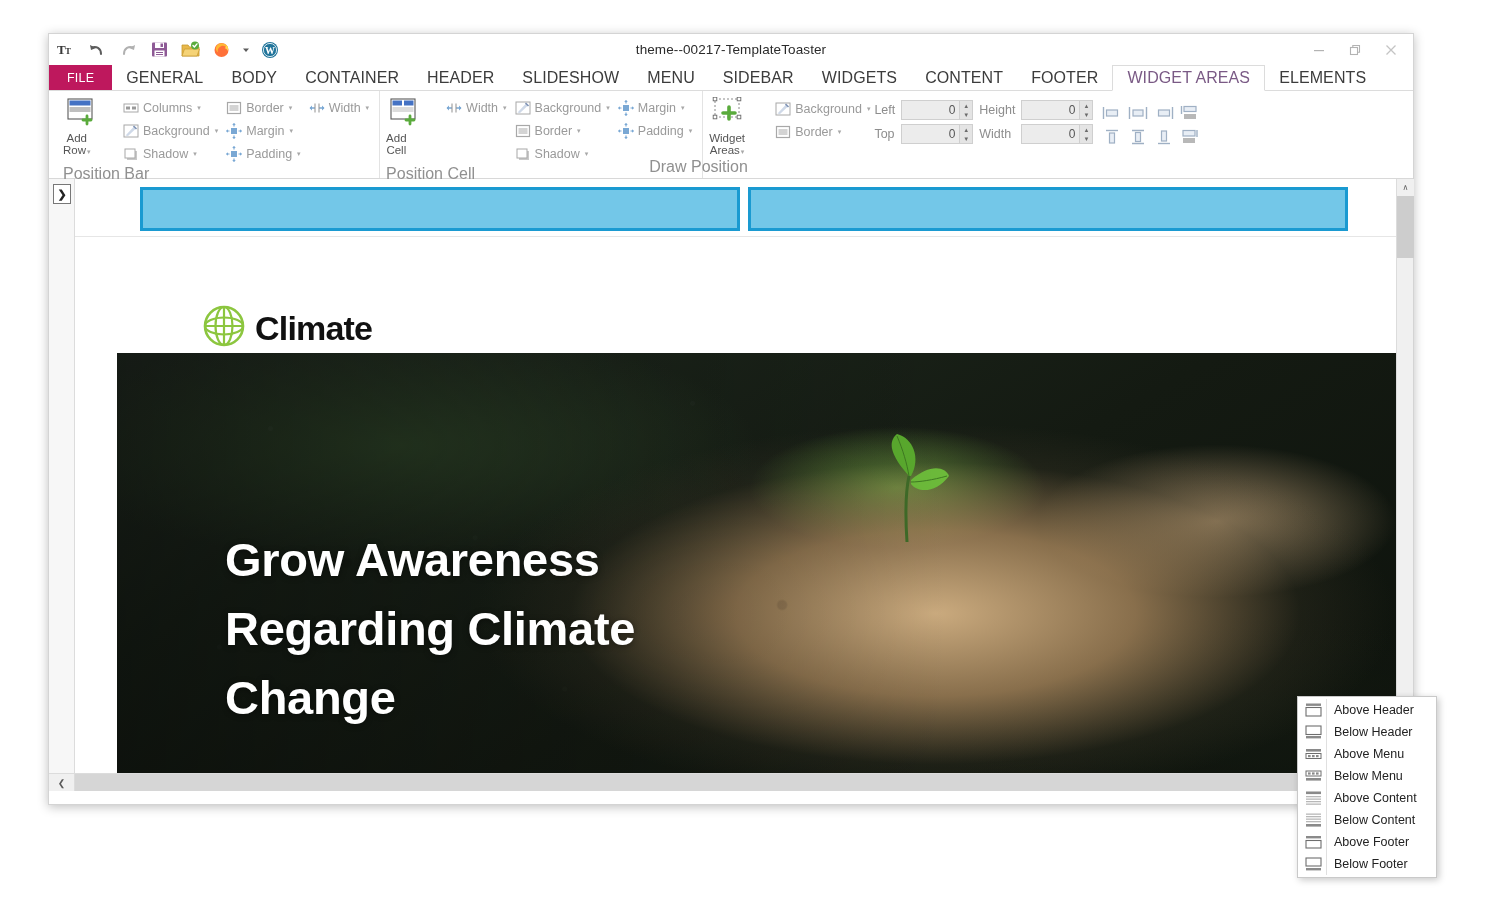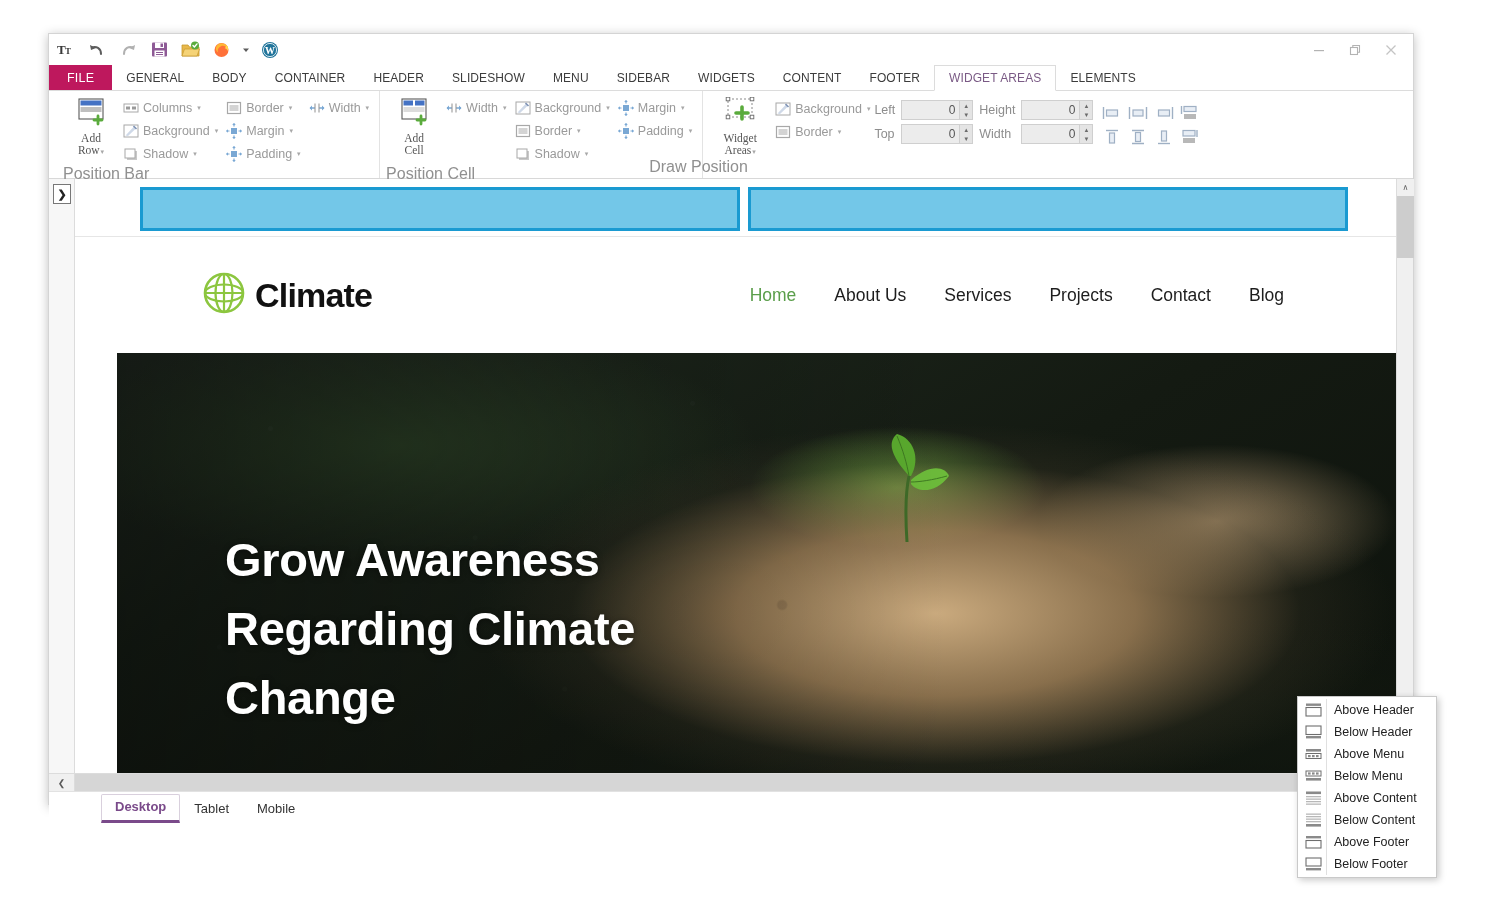--- a/index.html
+++ b/index.html
@@ -90,21 +90,21 @@
     color: #ffffff;
     padding: 0 18px;
     display: flex; align-items: center;
     font-size: 12.5px;
     cursor: pointer;
     letter-spacing: 0.2px;
   }
   .tab {
     padding: 0 14px;
     display: flex; align-items: center;
-    font-size: 12px;
+    font-size: 16px;
     color: #3c3c3c;
     cursor: pointer;
     letter-spacing: 0.1px;
     white-space: nowrap;
   }
   .tab.active {
     color: #7a5a85;
     background: #ffffff;
     border: 1px solid #dcdcdc;
     border-bottom: 1px solid #ffffff;
@@ -130,24 +130,23 @@
   .rgroup + .rgroup { border-left: 1px solid #e3e3e3; }
   .rgroup-body { display: flex; align-items: flex-start; flex: 1; }
   .rgroup-title {
     text-align: left;
     font-size: 16px;
     color: #909090;
     padding-bottom: 14px;
   }
   .bigbtn {
     display: flex; flex-direction: column;
-    align-items: center; justify-content: flex-start;
+    align-items: flex-start; justify-content: flex-start;
     width: 56px; padding-top: 2px;
     cursor: pointer;
-    font-family: Liberation Serif, serif;
   }
   .bigbtn-lbl {
     font-size: 11.5px; color: #555; text-align: center; line-height: 12px;
     margin-top: 3px;
   }
   .small-col { display: flex; flex-direction: column; gap: 1px; padding-top: 2px; }
   .sbtn {
     display: flex; align-items: center;
     gap: 4px;
     padding: 2px 4px;
@@ -267,21 +266,21 @@
     cursor: pointer;
   }
   .wa-left { left: 65px; width: 600px; }
   .wa-right { left: 673px; width: 600px; }
 
   
   .site-header {
     height: 116px;
     background: #ffffff;
     display: flex;
-    align-items: center;
+    align-items: flex-end;
     padding: 0 54px 0 126px;
   }
   .logo {
     display: flex; align-items: center; gap: 8px;
   }
   .logo-text {
     font-size: 34px; font-weight: bold; color: #111;
     letter-spacing: -0.8px;
   }
   .site-nav {
@@ -492,20 +491,21 @@
 
         <div class="qat-btn">
           <svg width="18" height="18" viewBox="0 0 18 18">
             <circle cx="9" cy="9" r="8" fill="#21759b"></circle>
             <circle cx="9" cy="9" r="6.6" fill="none" stroke="#ffffff" stroke-width="0.8"></circle>
             <text x="9" y="13" text-anchor="middle" font-family="Liberation Serif, serif" font-size="10" font-weight="bold" fill="#ffffff">W</text>
           </svg>
         </div>
       </div>
 
+      <div class="title-text">theme--00217-TemplateToaster</div>
 
       <div class="win-ctrls">
         <div class="win-btn">
           <svg width="12" height="12" viewBox="0 0 12 12">
               <rect x="1" y="6" width="10" height="1.2" fill="#b3b3b3"></rect>
             </svg>
         </div>
         <div class="win-btn">
           <svg width="12" height="12" viewBox="0 0 12 12">
             <rect x="1.5" y="3.5" width="7" height="7" fill="none" stroke="#b3b3b3" stroke-width="1.1"></rect>
@@ -895,28 +895,20 @@
                 <circle cx="23" cy="23" r="19" fill="none" stroke="#8cc63f" stroke-width="2.6"></circle>
                 <ellipse cx="23" cy="23" rx="8.5" ry="19" fill="none" stroke="#8cc63f" stroke-width="2.2"></ellipse>
                 <line x1="4" y1="23" x2="42" y2="23" stroke="#8cc63f" stroke-width="2.2"></line>
                 <ellipse cx="23" cy="23" rx="19" ry="8.5" fill="none" stroke="#8cc63f" stroke-width="2.2"></ellipse>
                 <line x1="23" y1="4" x2="23" y2="42" stroke="#8cc63f" stroke-width="2.2"></line>
               </svg>
             </span>
             <span class="logo-text">Climate</span>
           </div>
 
-          <div class="site-nav">
-            <div class="nav-item active">Home</div>
-            <div class="nav-item">About Us</div>
-            <div class="nav-item">Services</div>
-            <div class="nav-item">Projects</div>
-            <div class="nav-item">Contact</div>
-            <div class="nav-item">Blog</div>
-          </div>
         </div>
 
         <div class="hero">
           <div class="hero-bg"></div>
           <div class="hero-noise"></div>
 
           <svg class="hero-sprout" viewBox="0 0 150 120">
             <path d="M74 118 C72 88 73 66 76 52" stroke="#3f6b28" stroke-width="3" fill="none"></path>
             <path d="M76 52 C58 32 54 18 64 10 C80 14 88 34 78 52 Z" fill="#5aaa2e"></path>
             <path d="M78 56 C96 40 112 42 116 52 C104 68 86 70 78 60 Z" fill="#6cba3a"></path>
@@ -943,25 +935,20 @@
         <div class="sb-arrow">∧</div>
         <div class="sb-thumb"></div>
       </div>
     </div>
 
     <div class="hscroll">
       <div class="hs-arrow">❮</div>
       <div class="hs-track"></div>
     </div>
 
-    <div class="statusbar">
-      <div class="dev-tab active">Desktop</div>
-      <div class="dev-tab">Tablet</div>
-      <div class="dev-tab">Mobile</div>
-    </div>
   </div>
 
   <div class="popup">
 
     <div class="popup-item">
       <span class="popup-ico">
         <svg width="17" height="14" viewBox="0 0 17 14">
           <rect x="1" y="0.5" width="15" height="2.4" fill="#8a8a8a"></rect>
           <rect x="1" y="4.5" width="15" height="8.5" fill="#ffffff" stroke="#6e6e6e" stroke-width="1.1"></rect>
         </svg>

